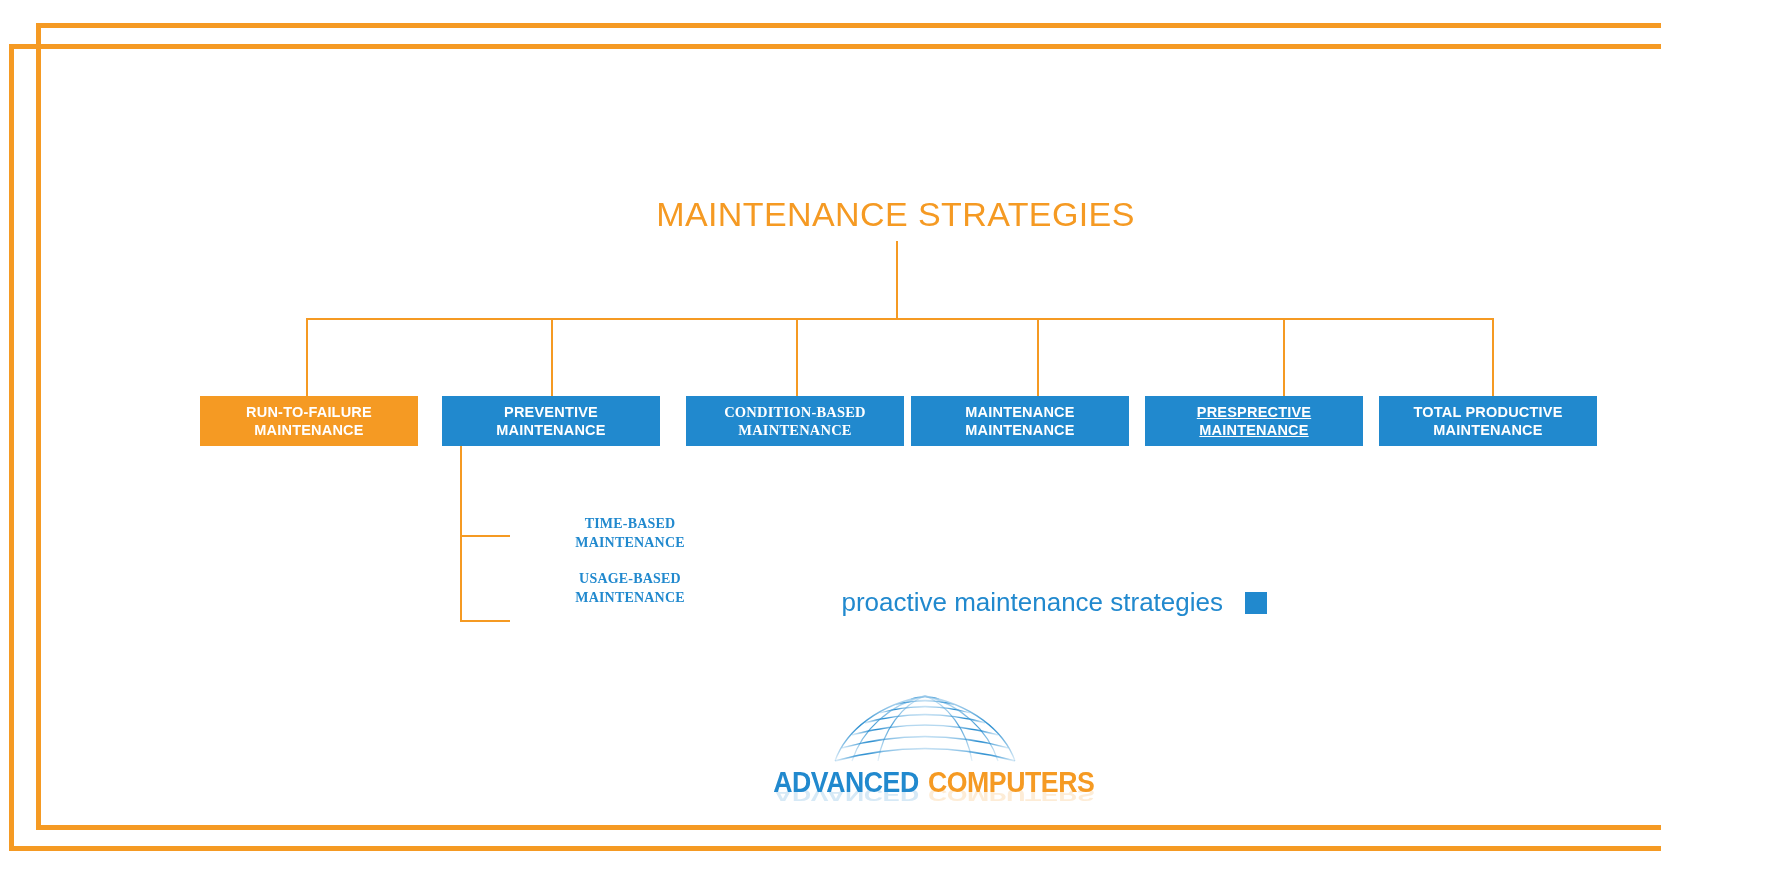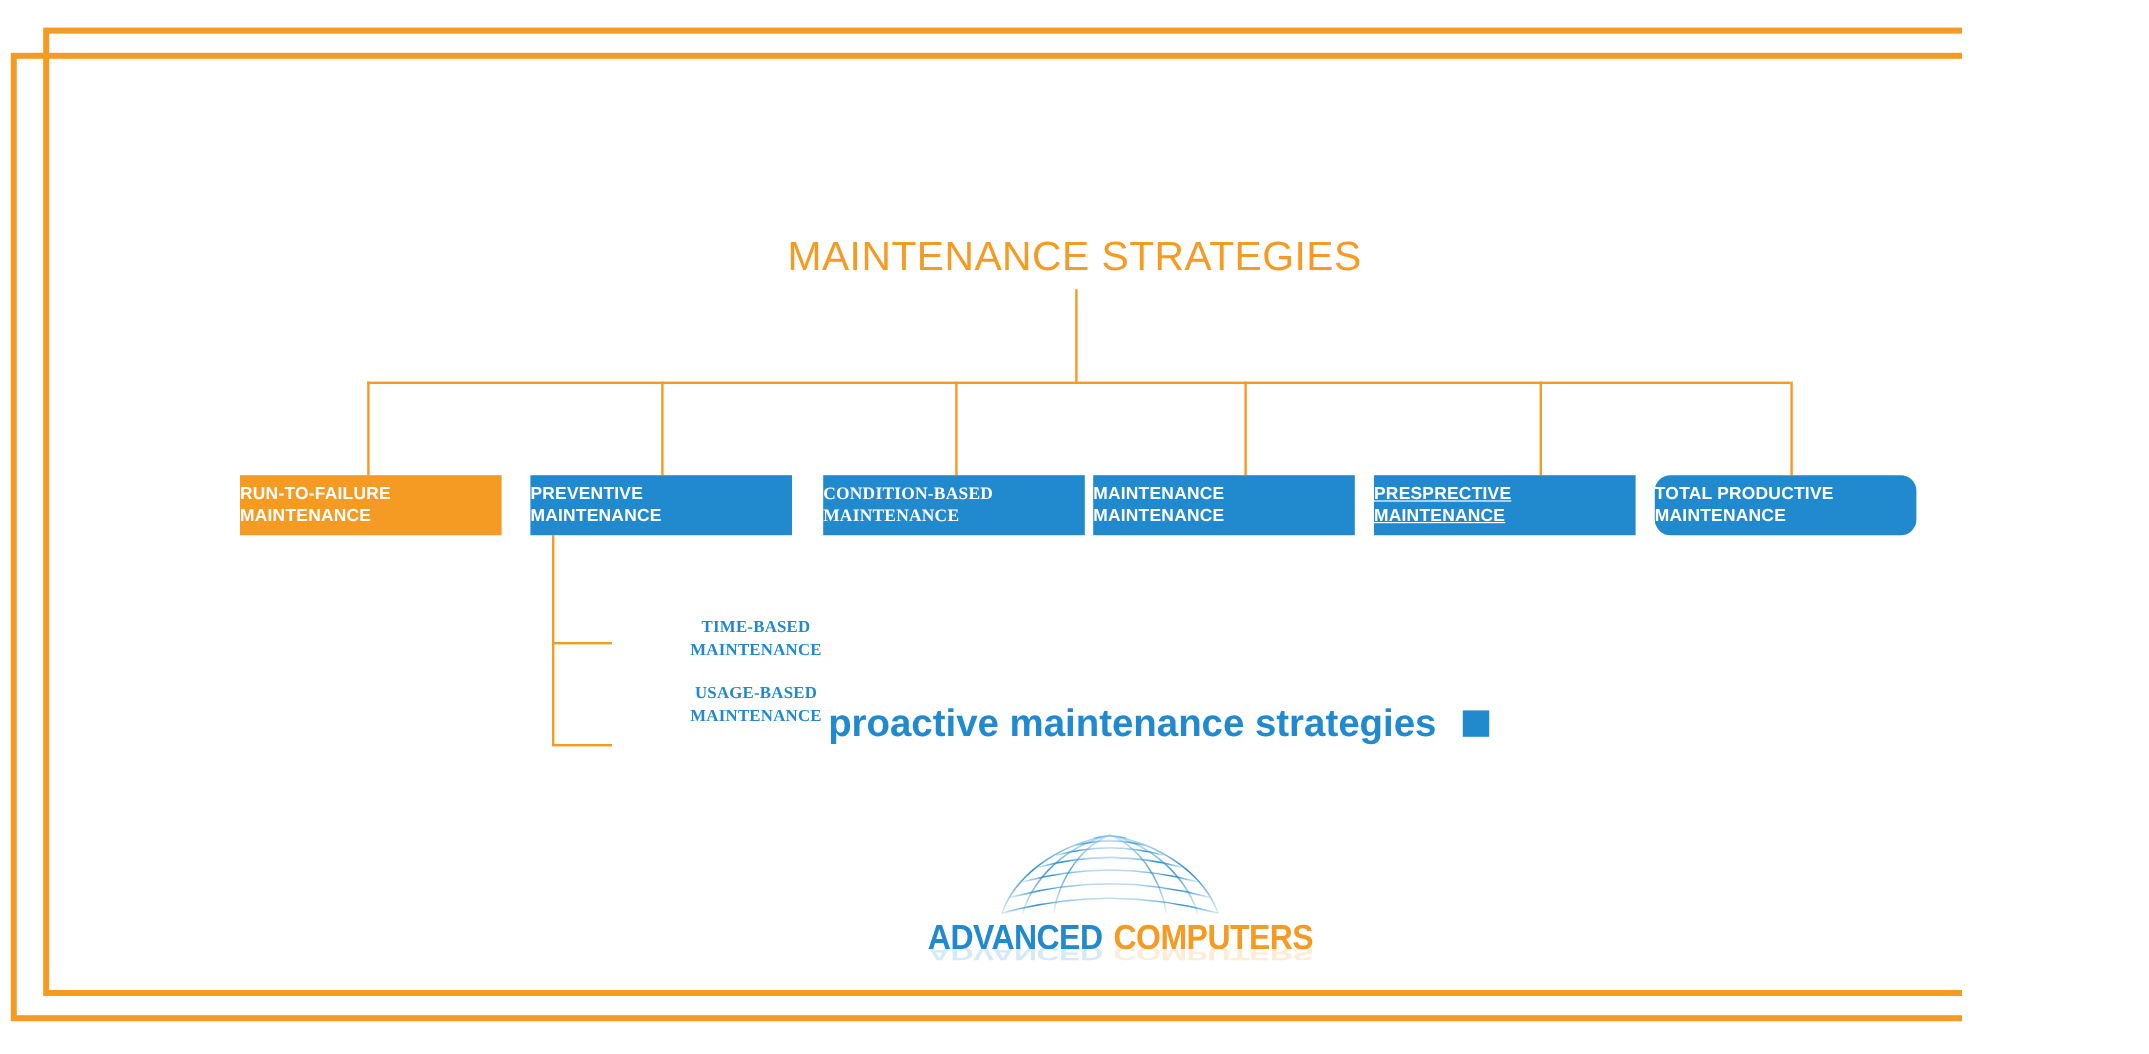--- a/index.html
+++ b/index.html
@@ -9,20 +9,21 @@
   }
   body {
     font-family: "Liberation Sans", sans-serif;
   }
   #canvas {
     position: relative;
     width: 1635px;
     height: 878px;
     background: #ffffff;
     overflow: hidden;
+    padding-left: 26px;
   }
 
   
   .frame {
     position: absolute;
     border: 5px solid #F59A23;
     box-sizing: border-box;
     pointer-events: none;
   }
   .frame-outer {
@@ -61,21 +62,21 @@
   .conn-h { height: 2px; }
 
   
   .node-box {
     position: absolute;
     top: 396px;
     width: 218px;
     height: 50px;
     display: flex;
     flex-direction: column;
-    align-items: flex-start;
+    align-items: center;
     justify-content: center;
     color: #ffffff;
     font-size: 14.5px;
     font-weight: bold;
     line-height: 1.25;
     letter-spacing: 0.2px;
     text-align: center;
     box-sizing: border-box;
   }
   .node-box .ln { display: block; white-space: nowrap; }
@@ -103,22 +104,22 @@
     top: 578px;
     width: 460px;
   }
   .legend-row {
     display: flex;
     align-items: center;
     justify-content: flex-end;
     height: 49px;
   }
   .legend-label {
-    font-size: 32px;
-    font-weight: 700;
+    font-size: 26px;
+    font-weight: 400;
     white-space: nowrap;
   }
   .legend-swatch {
     width: 22px;
     height: 22px;
     margin-left: 22px;
     flex: 0 0 auto;
   }
   .legend-proactive .legend-label { color: #2189CE; }
   .legend-proactive .legend-swatch { background: #2189CE; }
@@ -213,21 +214,21 @@
   <div class="node-box node-proactive" style="left:911px;">
     <span class="ln">MAINTENANCE</span>
     <span class="ln">MAINTENANCE</span>
   </div>
 
   <div class="node-box node-proactive" style="left:1145px;text-decoration:underline;">
     <span class="ln">PRESPRECTIVE</span>
     <span class="ln">MAINTENANCE</span>
   </div>
 
-  <div class="node-box node-proactive" style="left:1379px;border-radius:13px;">
+  <div class="node-box node-proactive" style="left:1379px;">
     <span class="ln">TOTAL PRODUCTIVE</span>
     <span class="ln">MAINTENANCE</span>
   </div>
 
   <div class="sub-node" style="top:515px;">
     <span class="ln">TIME-BASED</span>
     <span class="ln">MAINTENANCE</span>
   </div>
 
   <div class="sub-node" style="top:570px;">

